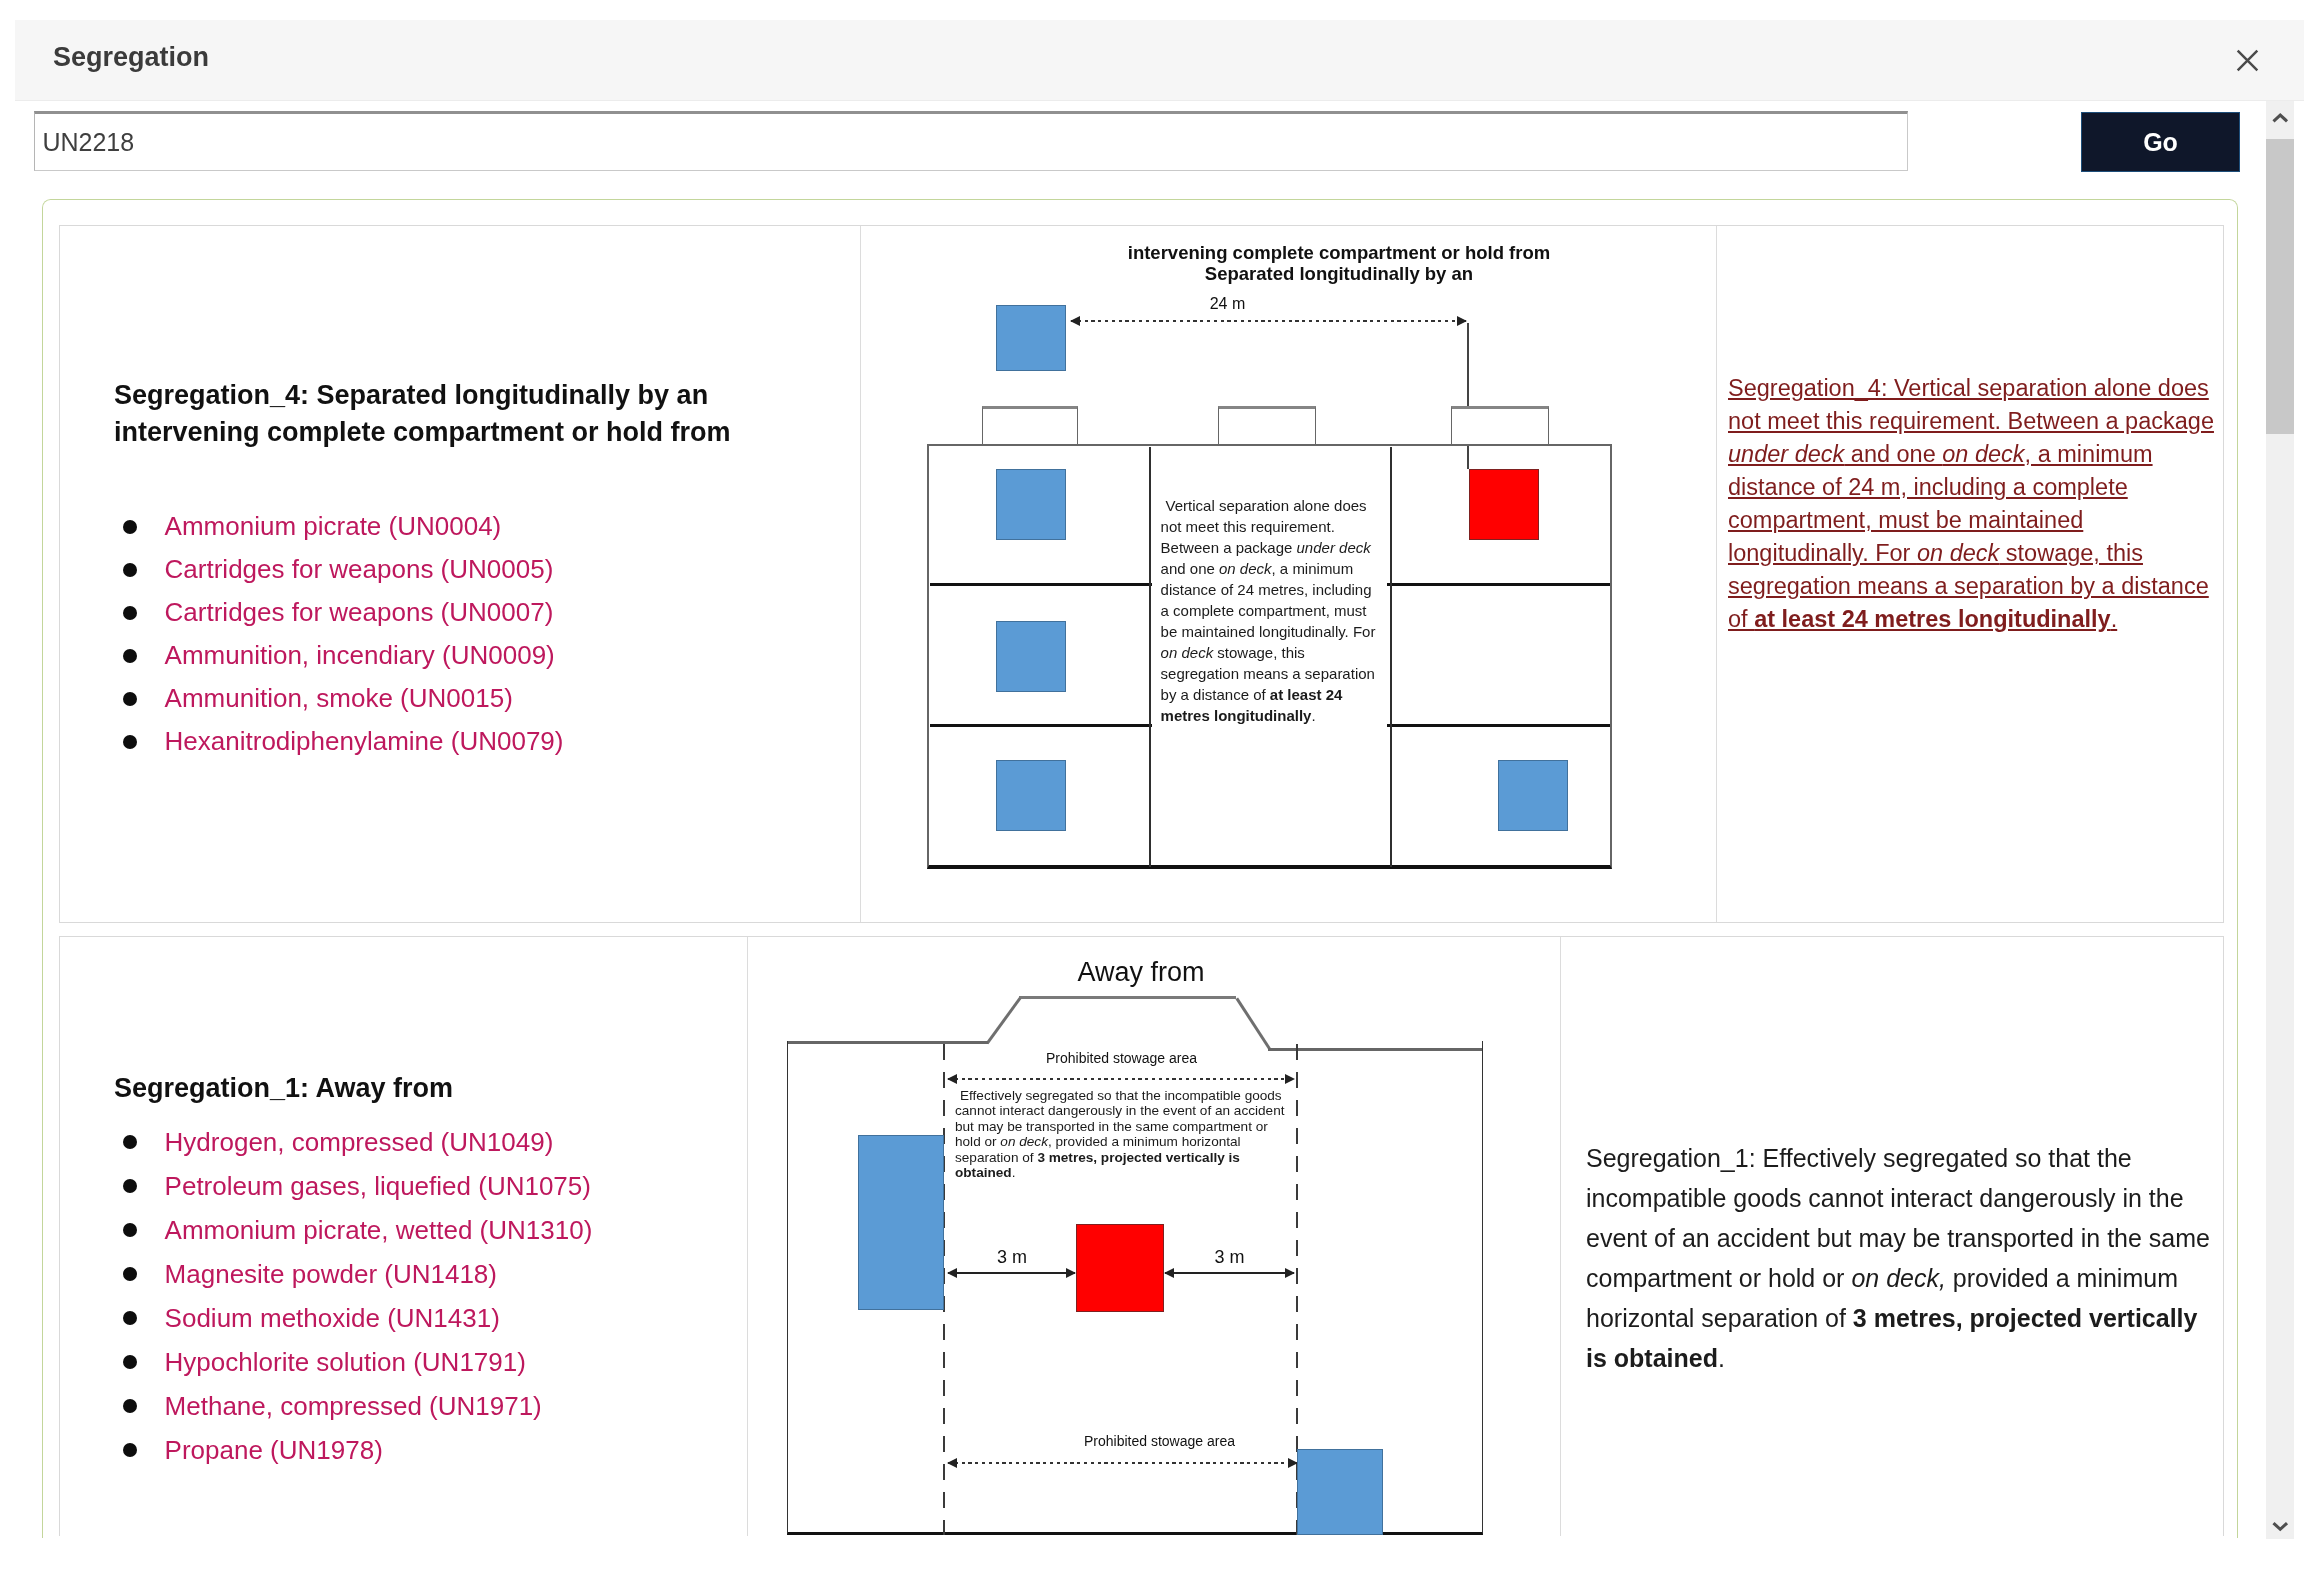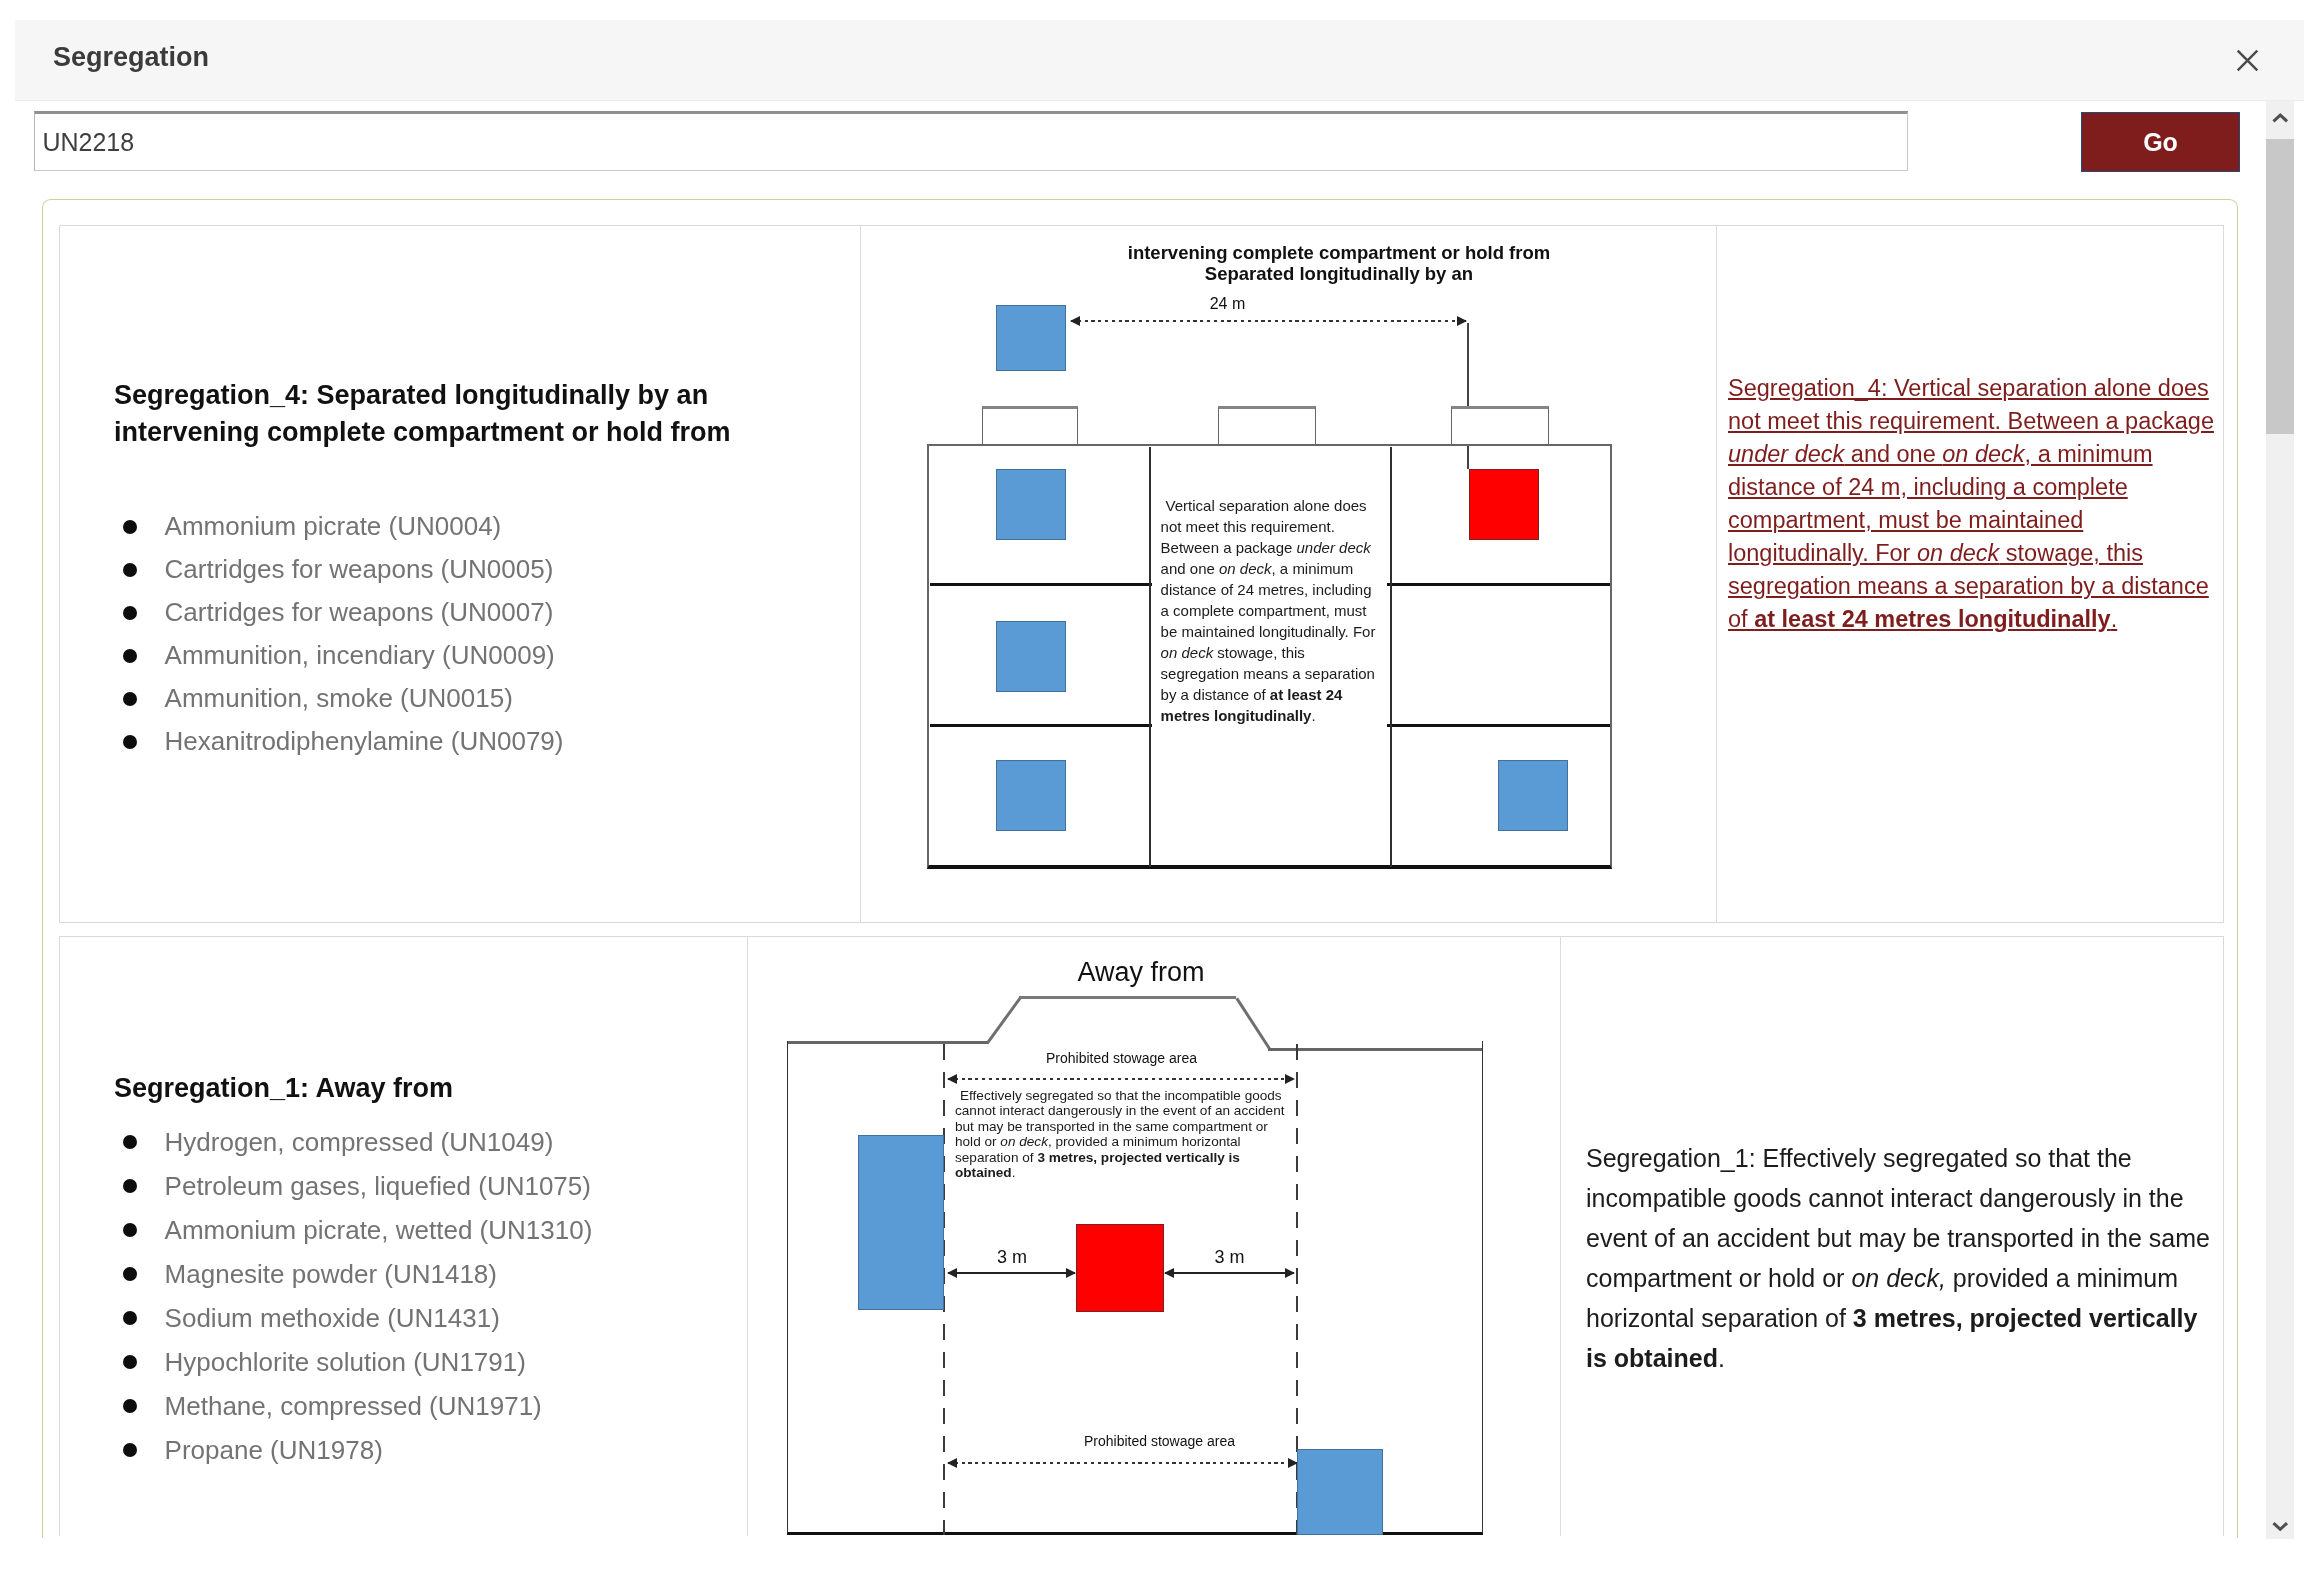--- a/index.html
+++ b/index.html
@@ -6,38 +6,38 @@
   body{width:2319px;height:1575px;position:relative;font-family:"Liberation Sans","DejaVu Sans",sans-serif;color:#1a1a1a;overflow:hidden;}
   .abs{position:absolute;}
   
   .titlebar{left:15.4px;top:20px;width:2289px;height:81px;background:#f6f6f6;border-bottom:1.2px solid #ececec;box-sizing:border-box;}
   .dlg-title{left:53px;top:42px;font-size:27px;font-weight:bold;color:#3b3b3b;}
   .close-btn{left:2219px;top:34px;width:56px;height:53px;display:flex;align-items:center;justify-content:center;cursor:pointer;}
   
   .search-input{left:34px;top:111px;width:1874px;height:60px;box-sizing:border-box;
     border:1.2px solid #c9c9c9;border-top:3.1px solid #909090;border-left:1.9px solid #b5b5b5;
     font-family:"Liberation Sans","DejaVu Sans",sans-serif;font-size:25px;color:#3f3f3f;padding:0 0 0 7.4px;outline:none;}
-  .go-btn{left:2081px;top:112px;width:159px;height:60px;background:#7f1d1d;border:1.2px solid #1d4e7a;
+  .go-btn{left:2081px;top:112px;width:159px;height:60px;background:#0f172a;border:1.2px solid #1d4e7a;
     color:#ffffff;font-size:25px;font-weight:bold;display:flex;align-items:center;justify-content:center;cursor:pointer;box-sizing:border-box;}
   
   .scrollbar{left:2266px;top:101px;width:28px;height:1438px;background:#f0f0f0;}
   .sb-btn{left:0;width:28px;height:32px;display:flex;align-items:center;justify-content:center;}
   .sb-up{top:1.2px;} .sb-down{top:1409px;}
   .sb-thumb{left:0;top:38px;width:28px;height:295px;background:#c8c8c8;}
   
   .green-box{left:42px;top:199px;width:2196px;height:1339px;border:1.9px solid #c3d69b;border-bottom:none;
     border-radius:8.6px 8.6px 0 0;background:#ffffff;box-sizing:border-box;}
   .card{background:#ffffff;border:1.2px solid #d9d9d9;box-sizing:border-box;}
   .card1{left:59px;top:225px;width:2165px;height:698px;}
   .card2{left:59px;top:936px;width:2165px;height:600px;border-bottom:none;}
   .vdiv{top:0;width:1.2px;height:100%;background:#dcdcdc;}
   
   .cell-heading{font-size:27px;font-weight:bold;line-height:37px;color:#111;}
   .lst{list-style:none;margin:0;padding:0;}
-  .lst li{display:flex;align-items:center;font-size:26px;color:#737373;}
+  .lst li{display:flex;align-items:center;font-size:26px;color:#be185d;}
   .lst li::before{content:"";flex:0 0 auto;width:14px;height:14px;border-radius:50%;background:#0d0d0d;margin:0 28px 0 8.6px;}
   .card1 .lst li{height:43px;} .card2 .lst li{height:44px;}
   .expl{font-size:23.5px;line-height:33px;color:#7f1d1d;text-decoration:underline;}
   .expl2{font-size:25px;line-height:40px;color:#1c1c1c;}
   .i{font-style:italic;} .b{font-weight:bold;}
   
   .line{background:#444;}
   .sepline{background:#121212;}
   .dashv{width:1.9px;background:repeating-linear-gradient(180deg,#3a3a3a 0 16px,transparent 16px 28px);}
   .arr{height:1.9px;background:#222;}

